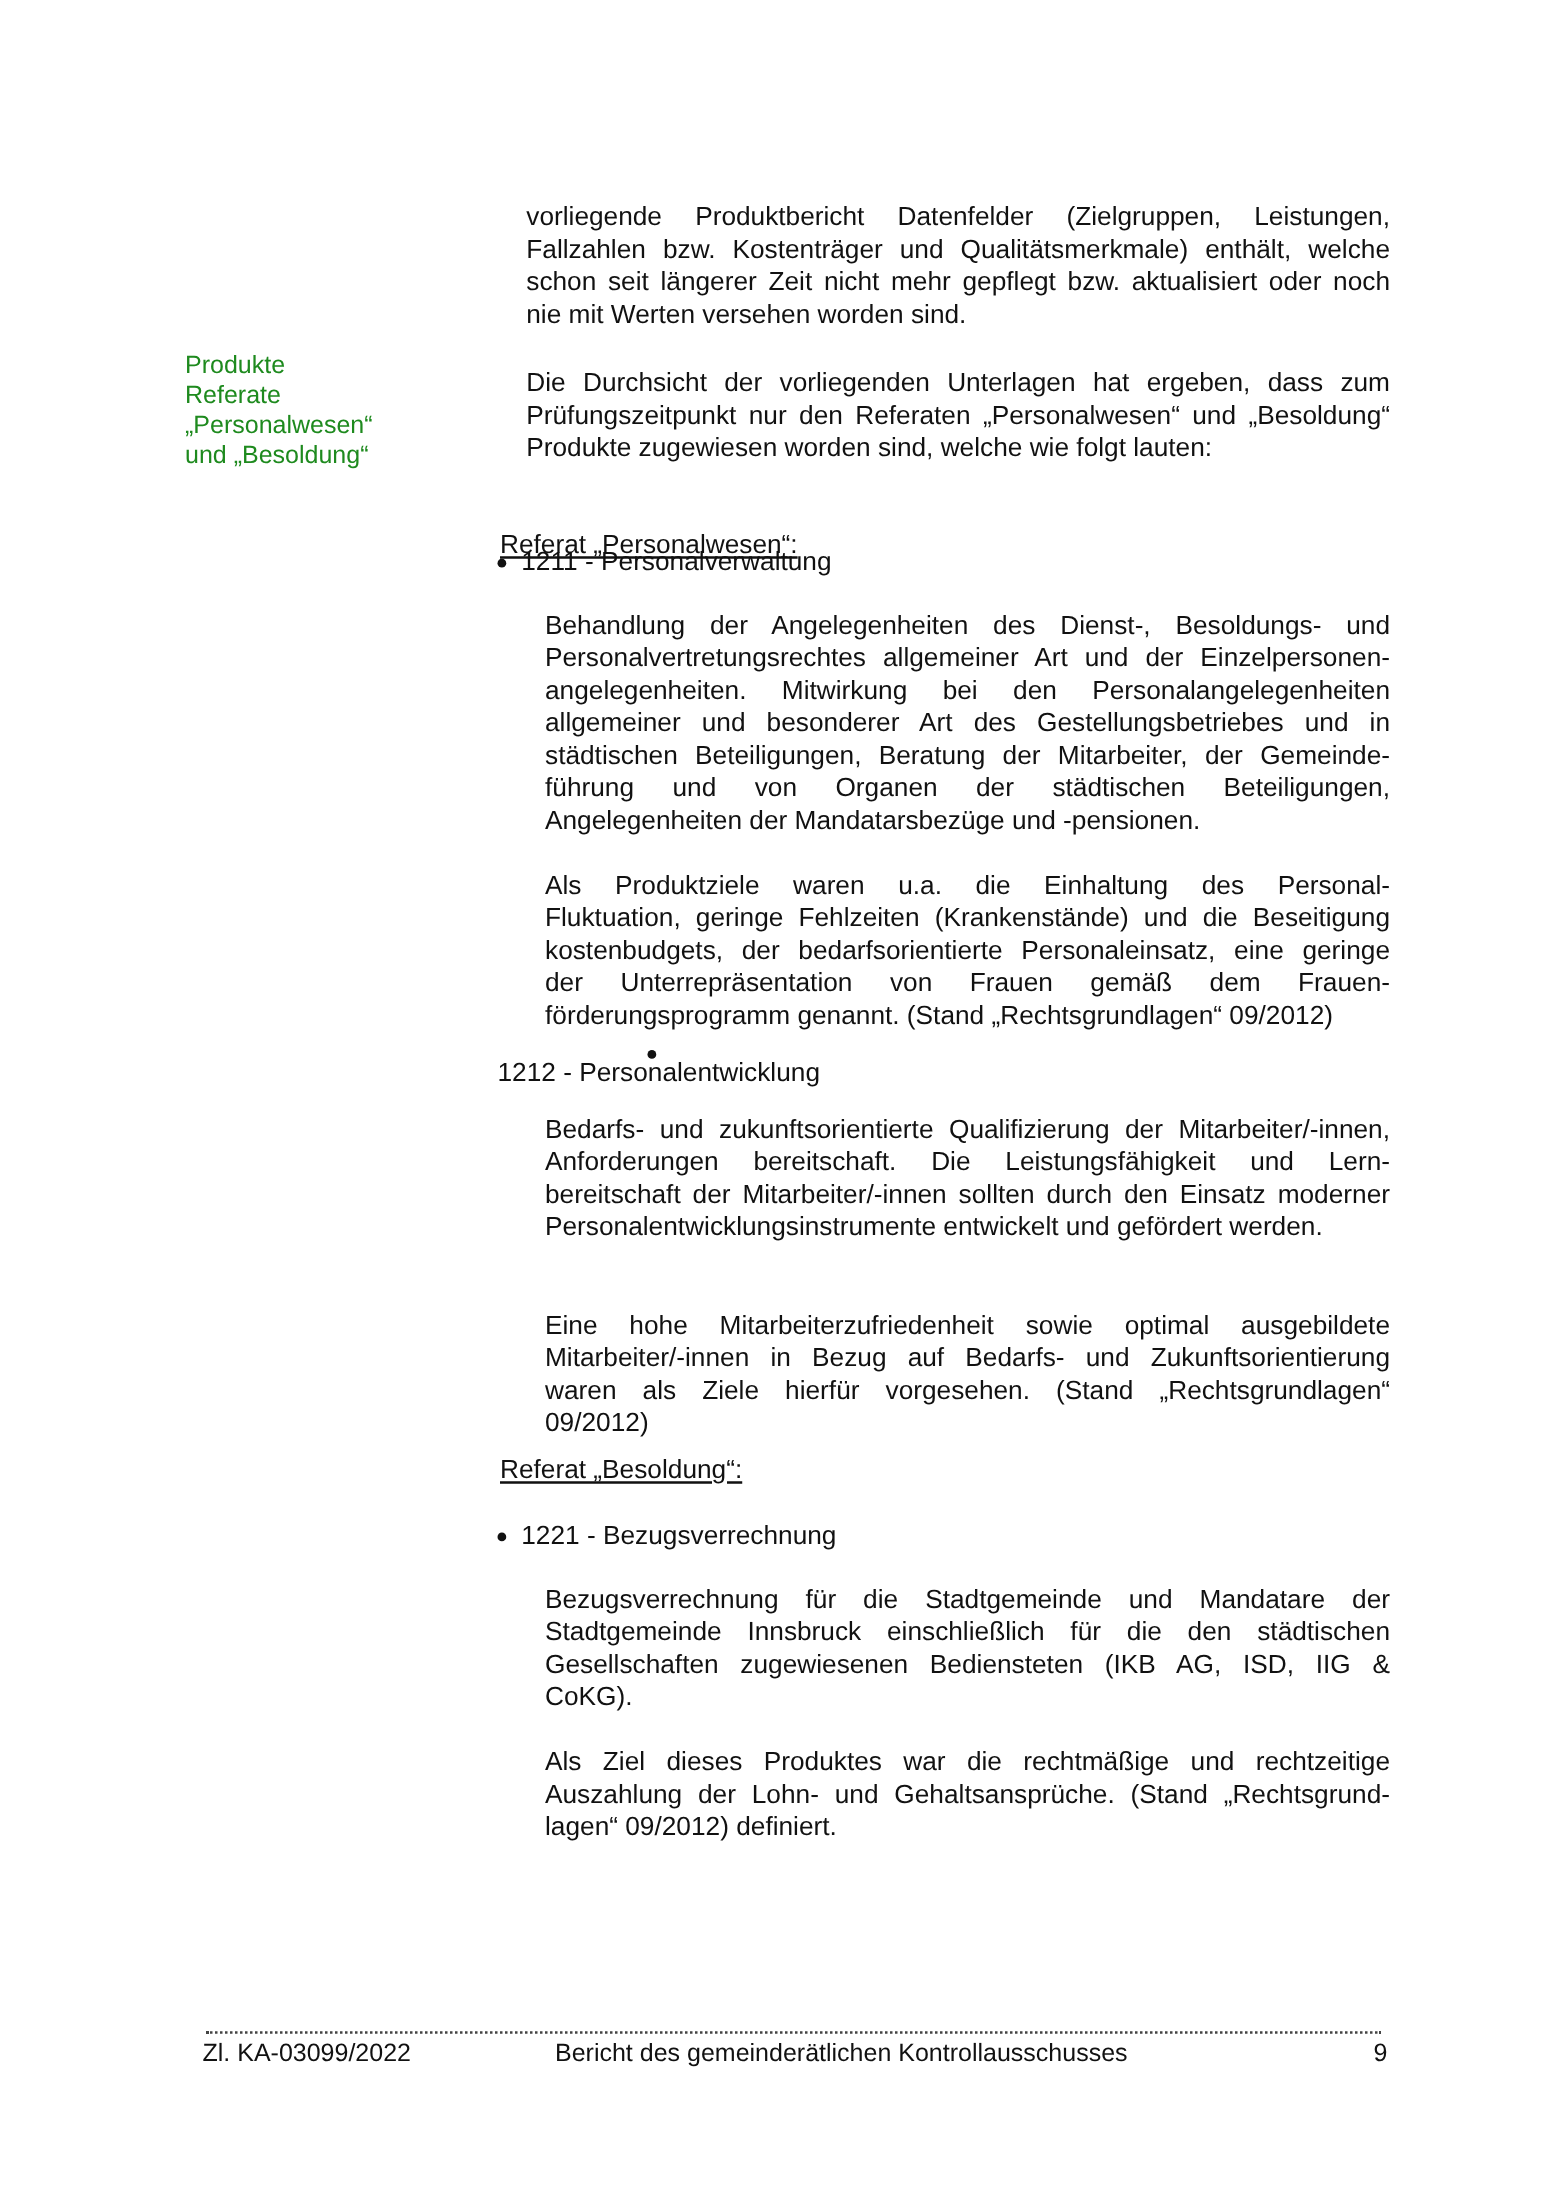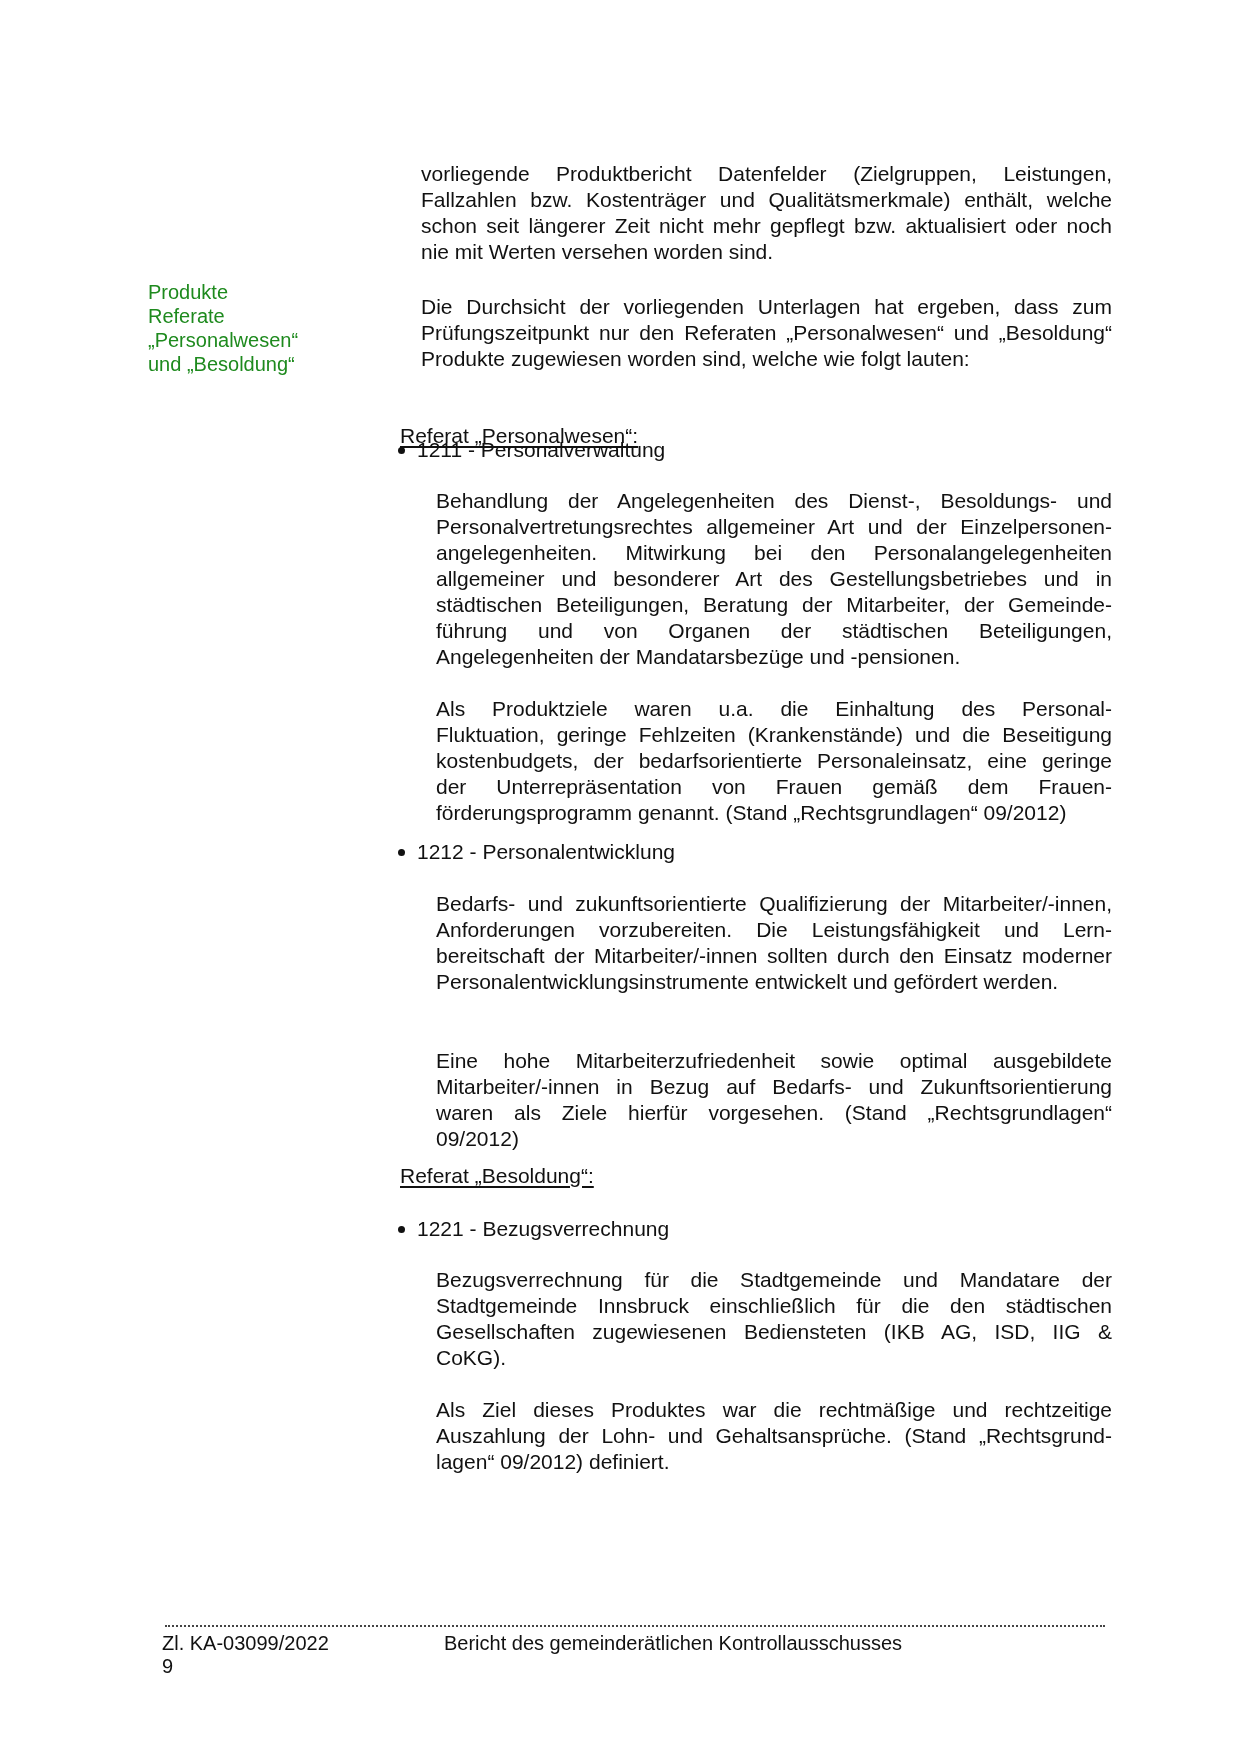--- a/index.html
+++ b/index.html
@@ -15,21 +15,21 @@
   .margin-note div { white-space: nowrap; }
   .body-col { position: absolute; left: 405px; width: 723px; font-size: 21px; line-height: 26px; }
   .para { text-align: justify; margin: 16px; }
   .para .line { display: block; text-align: justify; text-align-last: justify; }
   .para .line.last { text-align-last: left; }
   .heading-u { position: absolute; left: 400px; font-size: 21px; text-decoration: underline; text-underline-offset: 3px; }
   .bullet-row { position: absolute; left: 398px; font-size: 21px; display: flex; align-items: center; }
   .bullet-dot { width: 7px; height: 7px; background: #111; border-radius: 50%; margin-right: 12px; }
   .sub-col { position: absolute; left: 420px; width: 708px; font-size: 21px; line-height: 26px; }
   .footer-rule { position: absolute; left: 165px; width: 940px; top: 1625px; border-top: 2px dotted #444; }
-  .footer { position: absolute; top: 1632px; left: 162px; width: 948px; font-size: 20px; display: flex; justify-content: space-between; flex-direction: column; }
+  .footer { position: absolute; top: 1632px; left: 162px; width: 948px; font-size: 20px; display: flex; justify-content: space-between; }
   .footer .mid { position: absolute; left: 282px; }
 </style>
 </head>
 <body>
 
 <div class="page">
 
   <div class="margin-note">
     <div>Produkte</div>
     <div>Referate</div>
@@ -76,29 +76,29 @@
   <div class="sub-col" style="top:680px;">
     <p class="para">
       <span class="line">Als Produktziele waren u.a. die Einhaltung des Personal-</span>
       <span class="line">Fluktuation, geringe Fehlzeiten (Krankenstände) und die Beseitigung</span>
       <span class="line">kostenbudgets, der bedarfsorientierte Personaleinsatz, eine geringe</span>
       <span class="line">der Unterrepräsentation von Frauen gemäß dem Frauen-</span>
       <span class="line last">förderungsprogramm genannt. (Stand „Rechtsgrundlagen“ 09/2012)</span>
     </p>
   </div>
 
-  <div class="bullet-row" style="top:840px;">
+  <div class="bullet-row" style="top:840px;flex-direction:column;">
     <span class="bullet-dot"></span>
     <span>1212 - Personalentwicklung</span>
   </div>
 
   <div class="sub-col" style="top:875px;">
     <p class="para">
       <span class="line">Bedarfs- und zukunftsorientierte Qualifizierung der Mitarbeiter/-innen,</span>
-      <span class="line">Anforderungen vorzubereiten. Die Leistungsfähigkeit und Lern-</span>
+      <span class="line">Anforderungen bereitschaft. Die Leistungsfähigkeit und Lern-</span>
       <span class="line">bereitschaft der Mitarbeiter/-innen sollten durch den Einsatz moderner</span>
       <span class="line last">Personalentwicklungsinstrumente entwickelt und gefördert werden.</span>
     </p>
   </div>
 
   <div class="sub-col" style="top:1032px;">
     <p class="para">
       <span class="line">Eine hohe Mitarbeiterzufriedenheit sowie optimal ausgebildete</span>
       <span class="line">Mitarbeiter/-innen in Bezug auf Bedarfs- und Zukunftsorientierung</span>
       <span class="line">waren als Ziele hierfür vorgesehen. (Stand „Rechtsgrundlagen“</span>

